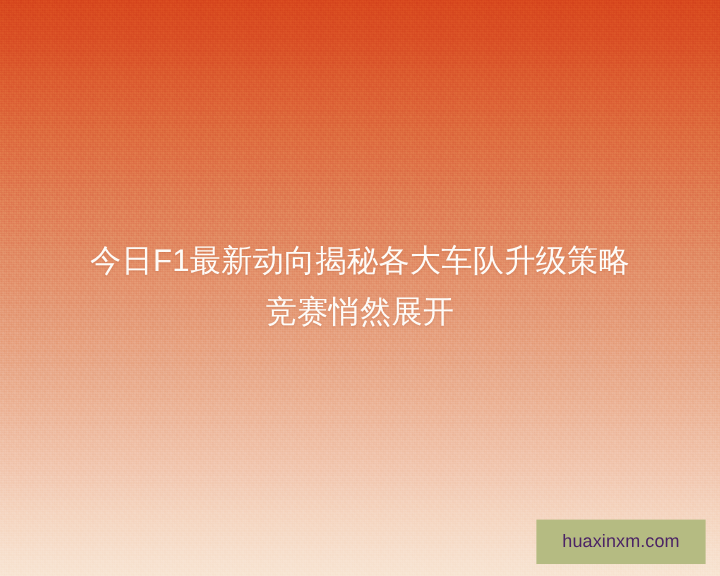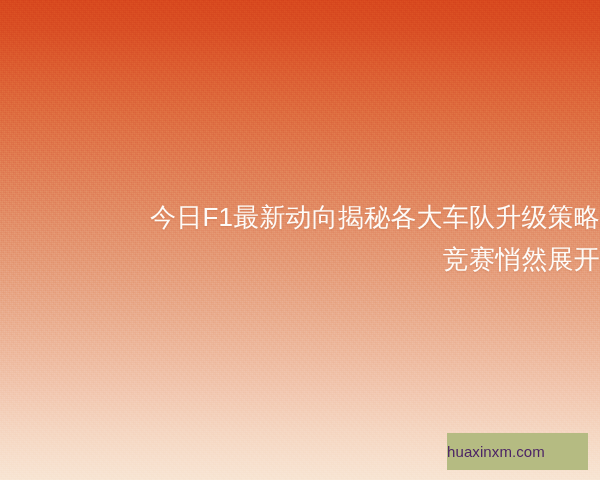--- a/index.html
+++ b/index.html
@@ -48,39 +48,40 @@
       repeating-linear-gradient(90deg,  rgba(255,255,255,.10) 0 1px, rgba(0,0,0,.09) 1px 2px),
       repeating-linear-gradient(45deg,  rgba(255,255,255,.07) 0 2px, rgba(0,0,0,.06) 2px 4px),
       repeating-linear-gradient(117deg, rgba(0,0,0,.05) 0 3px, rgba(255,255,255,.05) 3px 5px);
   }
 
   #title {
     position: absolute;
     left: 0;
     right: 0;
     top: 196px;
-    text-align: right;
+    text-align: center;
     color: #fdfbf8;
     font-size: 26px;
     line-height: 42px;
     letter-spacing: .2px;
     font-weight: 400;
     white-space: pre-line;
     text-shadow: 0 1px 2px rgba(150,60,25,.18);
   }
 
   #watermark {
     position: absolute;
     left: 447px;
     top: 433px;
     width: 141px;
     height: 37px;
     background: #b5bb82;
     display: flex;
     align-items: center;
+    justify-content: center;
   }
   #watermark-text {
     color: #4c2466;
     font-size: 15px;
     line-height: 1;
     letter-spacing: .1px;
     font-weight: 400;
     white-space: nowrap;
   }
 </style>

